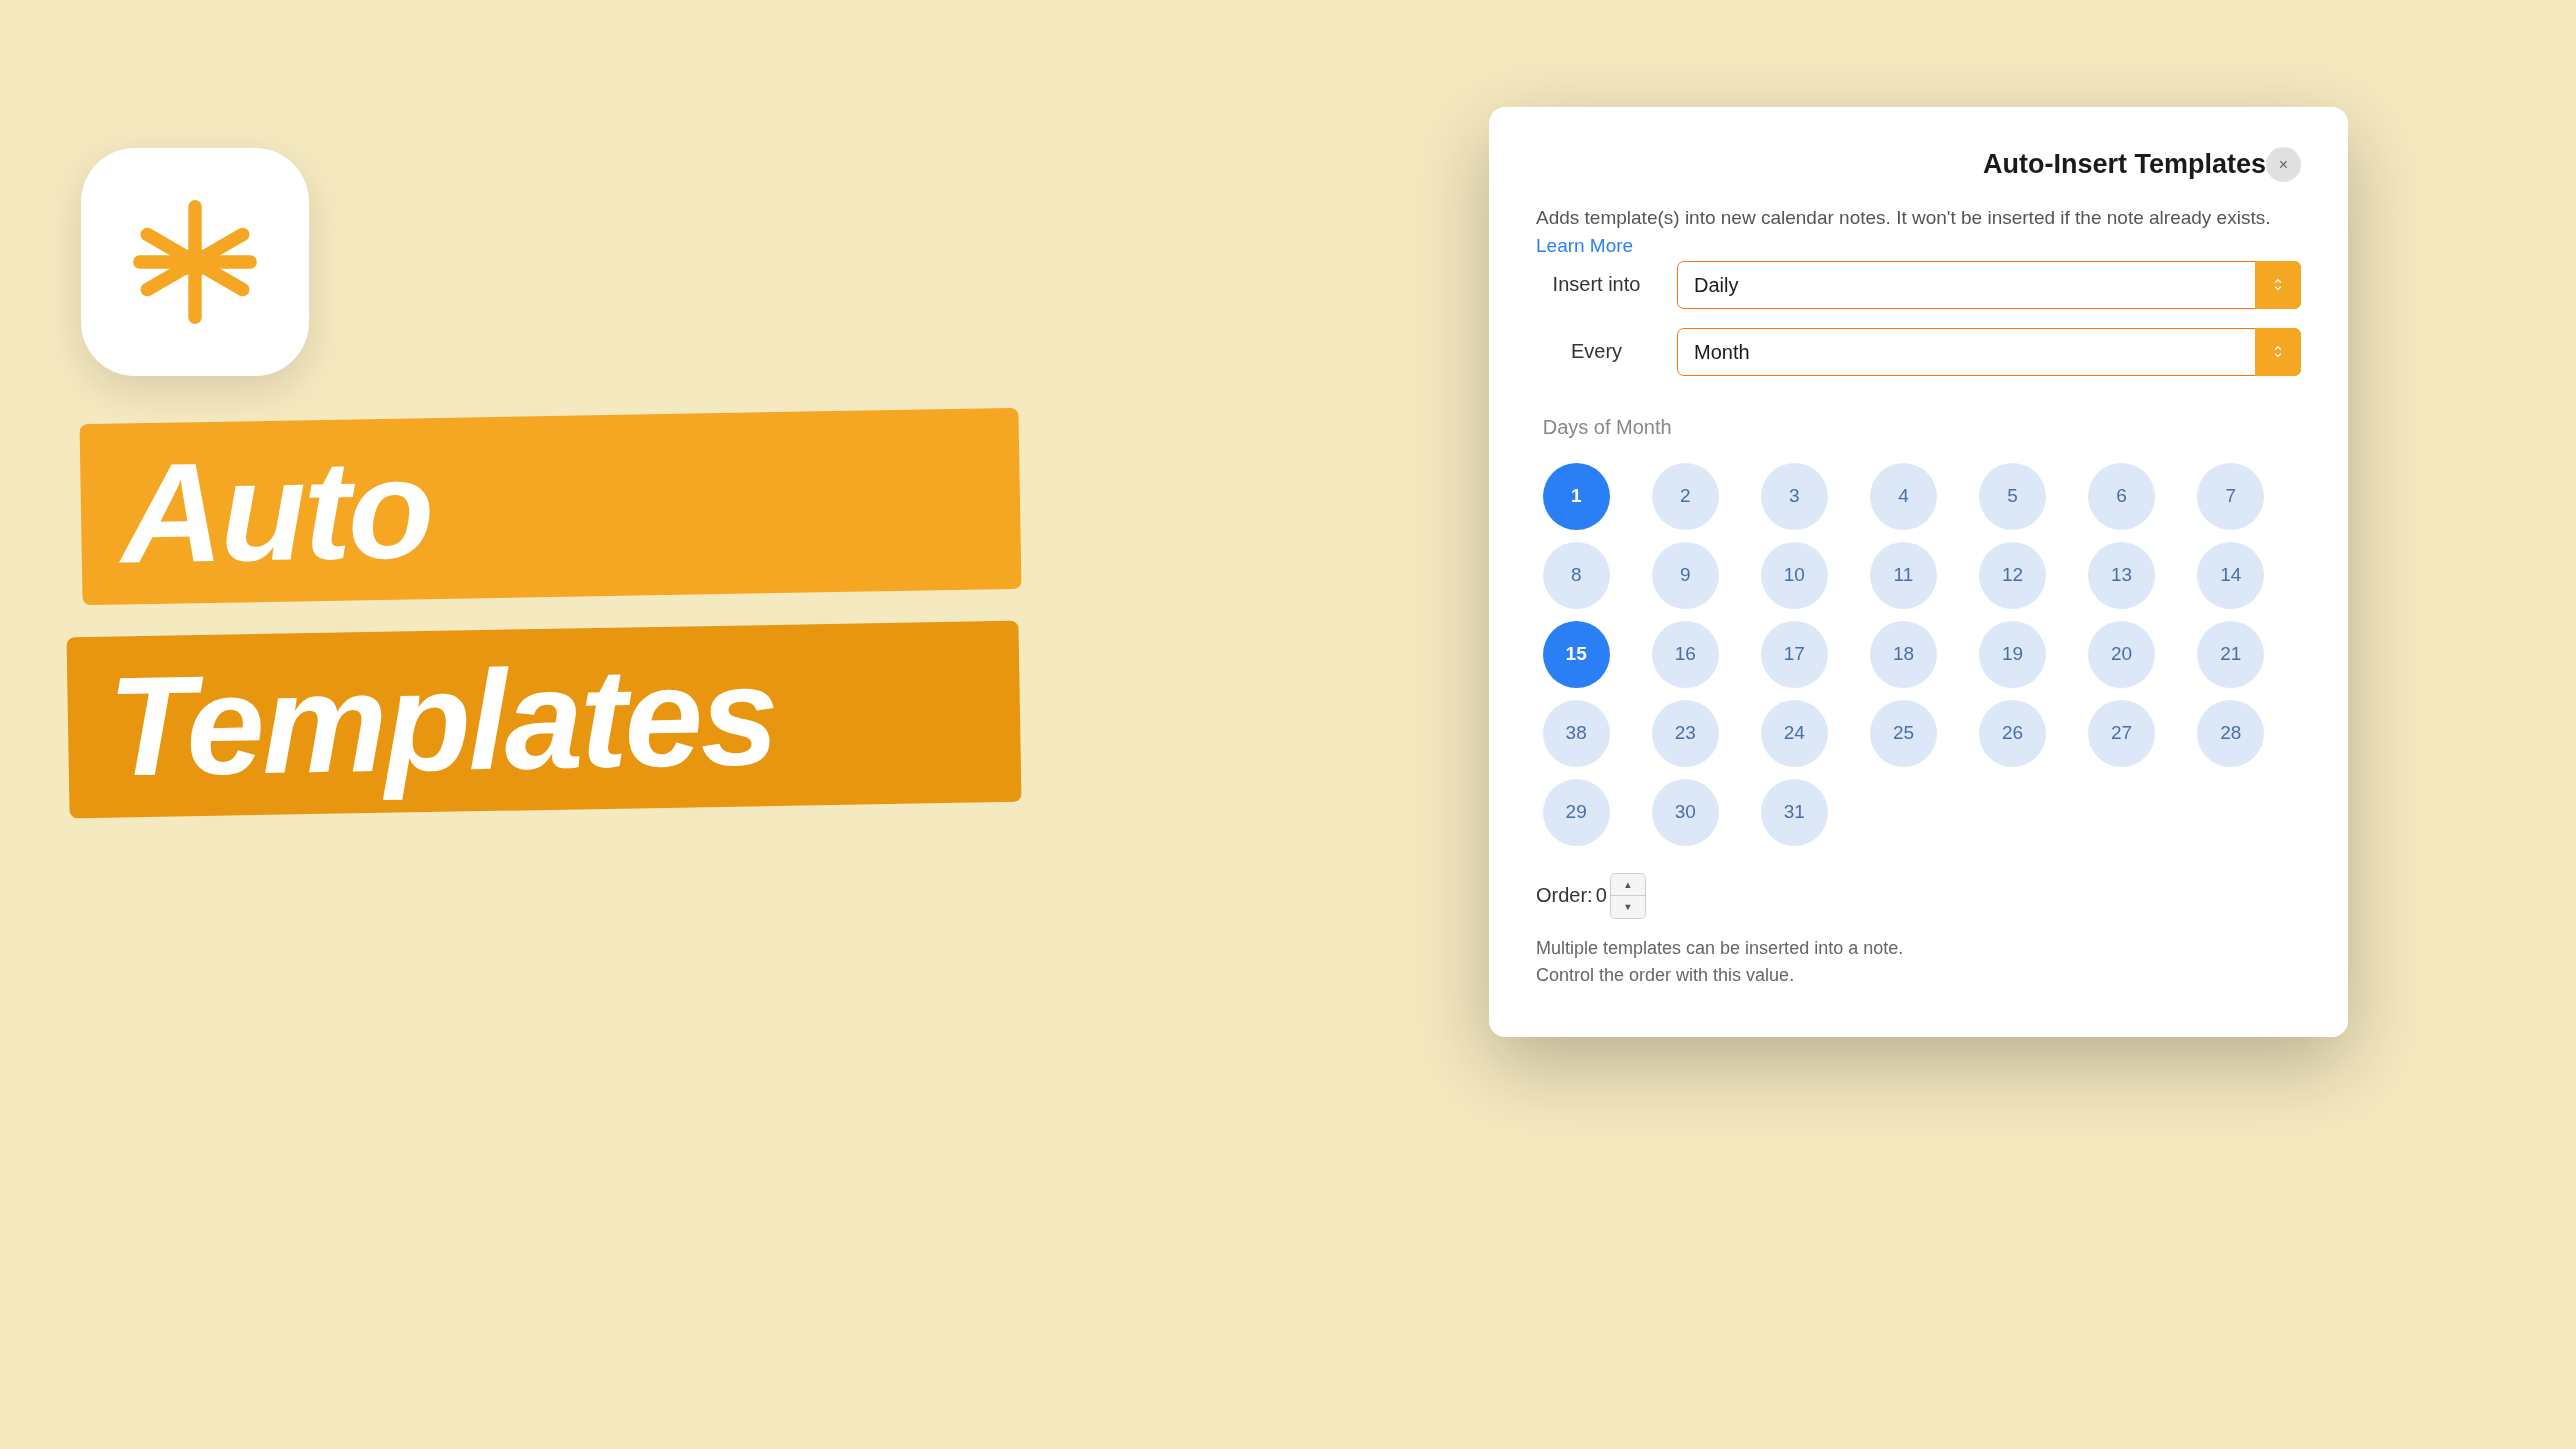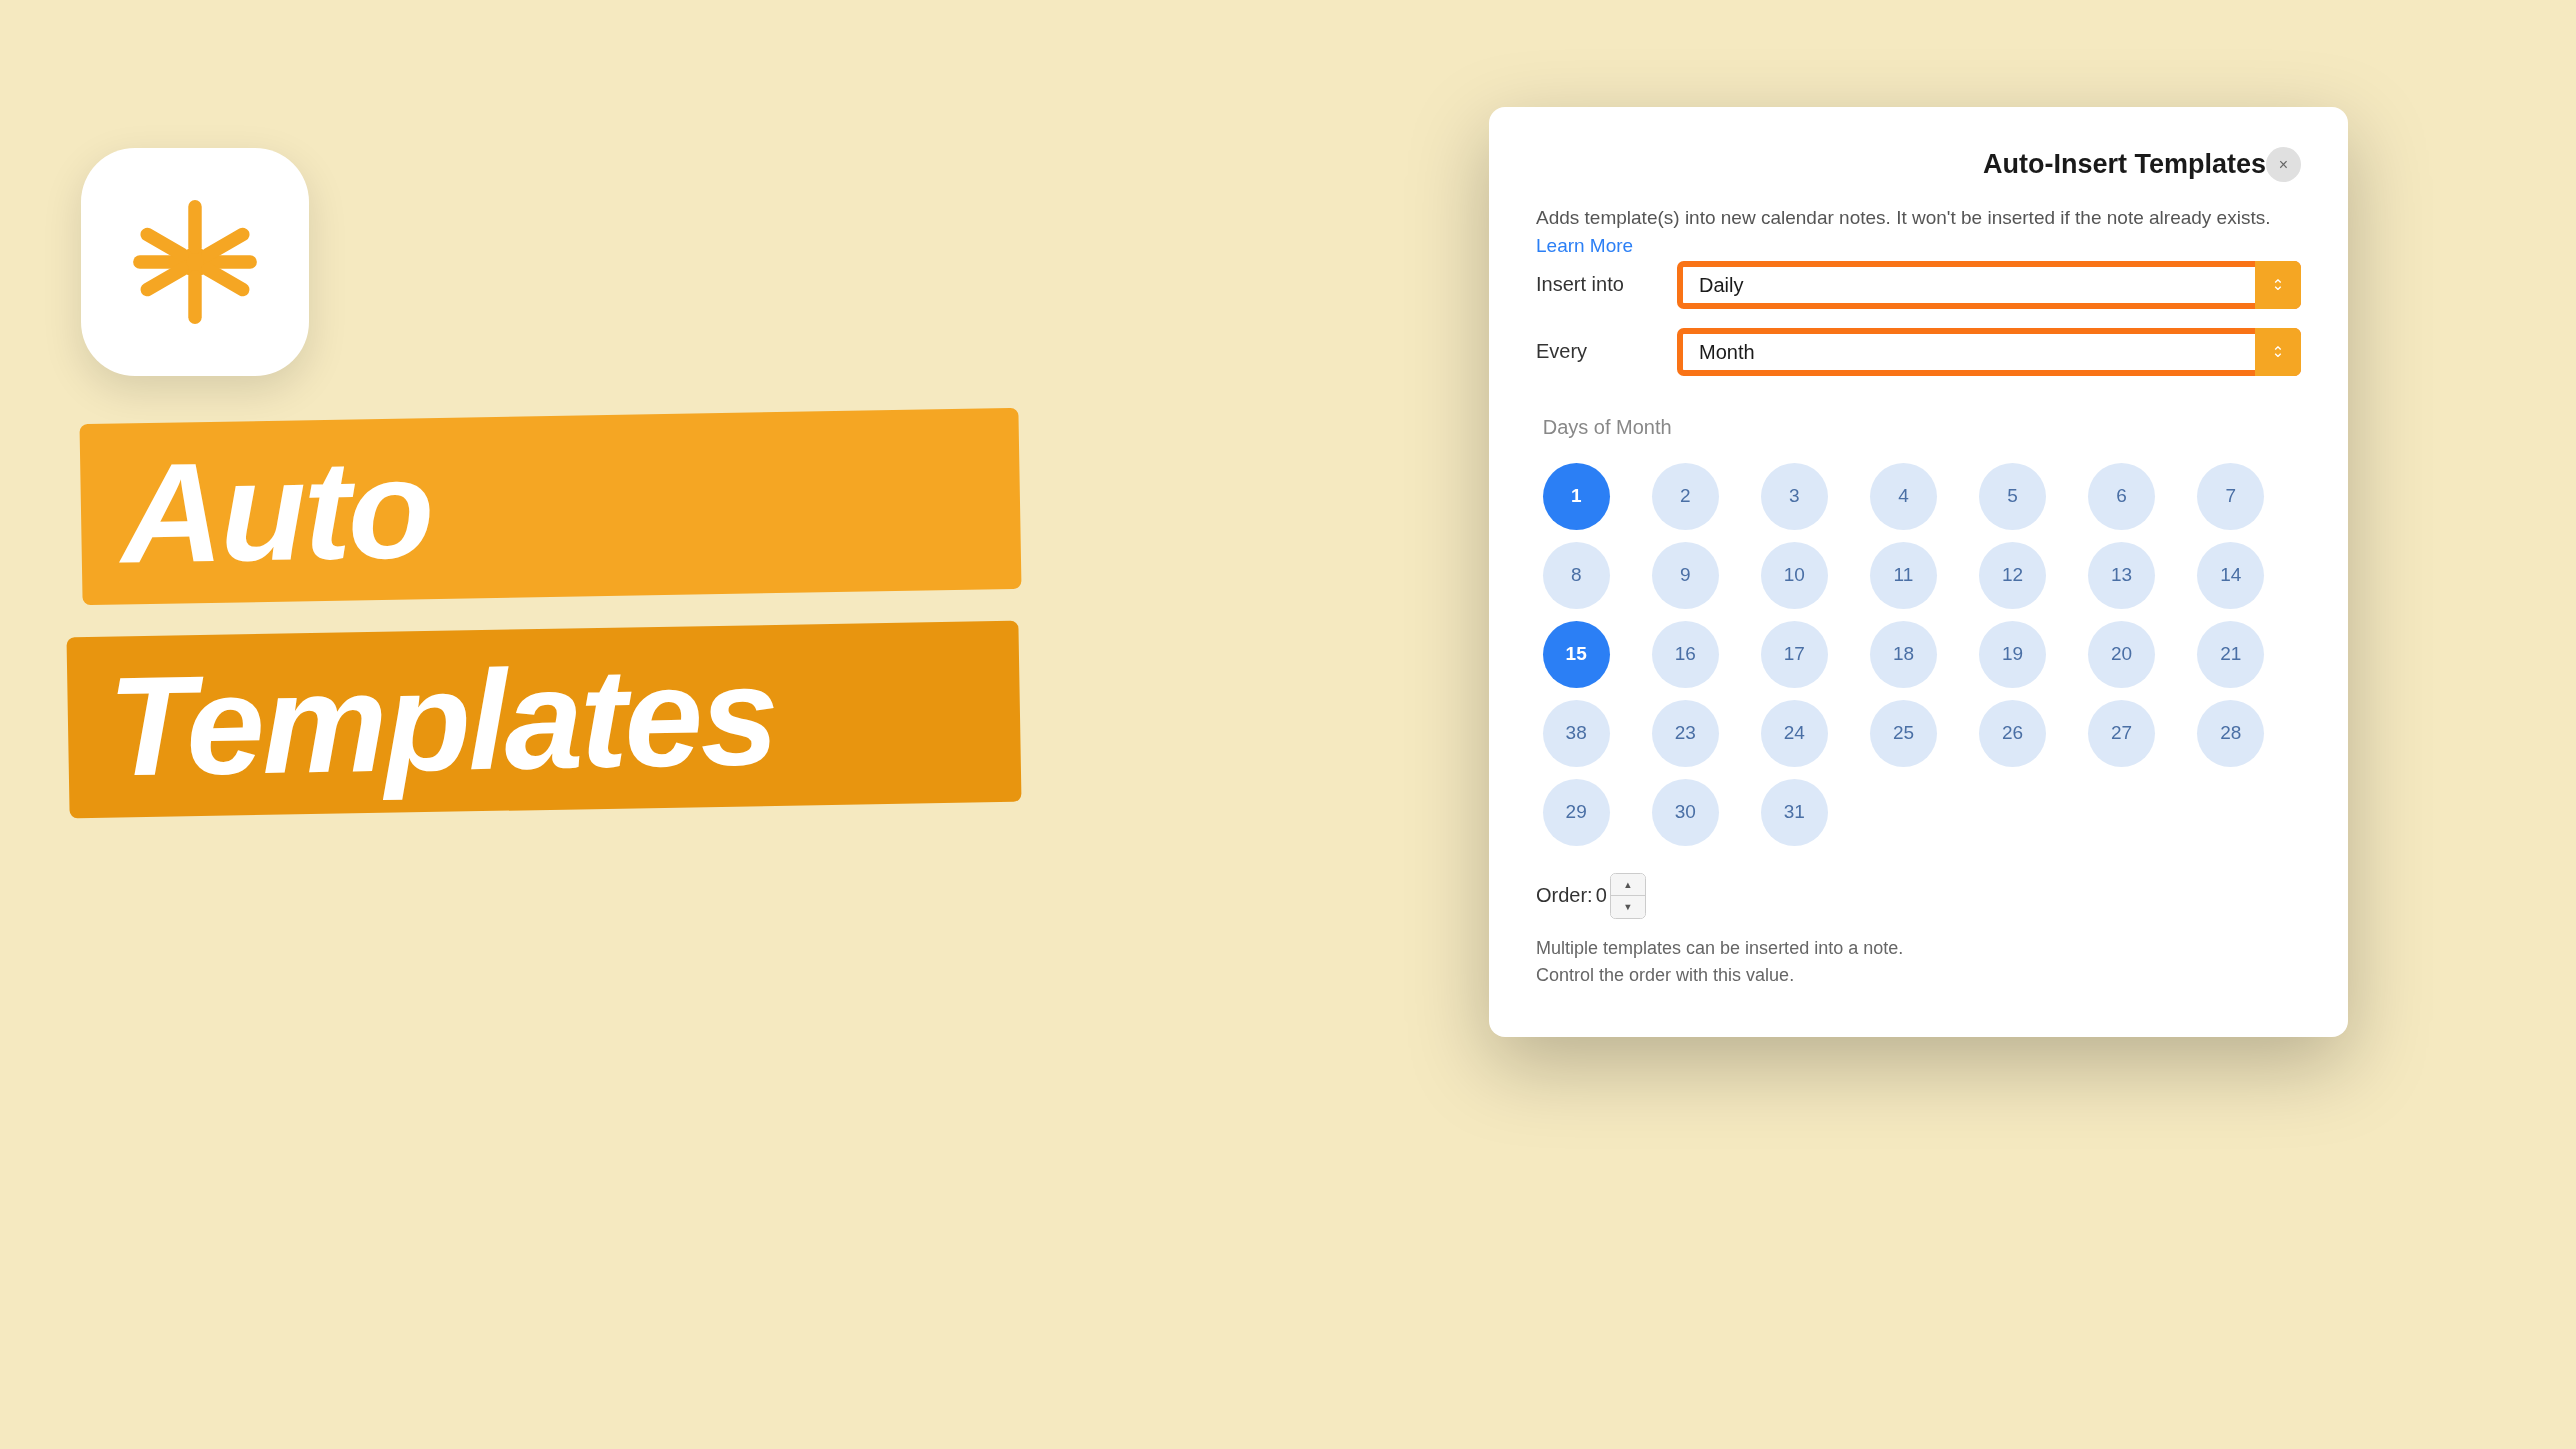--- a/index.html
+++ b/index.html
@@ -116,33 +116,33 @@
       display: flex;
       align-items: center;
       margin-bottom: 19px;
       gap: 20px;
     }
 
     .form-label {
       font-size: 20px;
       color: #333;
       width: 121px;
-      text-align: left;
+      text-align: center;
       flex-shrink: 0;
     }
 
     .select-wrapper {
       flex: 1;
       position: relative;
     }
 
     .select-field {
       width: 100%;
       height: 48px;
-      border: 6px solid #f97316;
+      border: 1px solid #f97316;
       border-radius: 6.7px;
       font-size: 20px;
       color: #1a1a1a;
       padding: 0 54px 0 16px;
       appearance: none;
       background: #fff;
       cursor: pointer;
     }
 
     .select-arrow {

